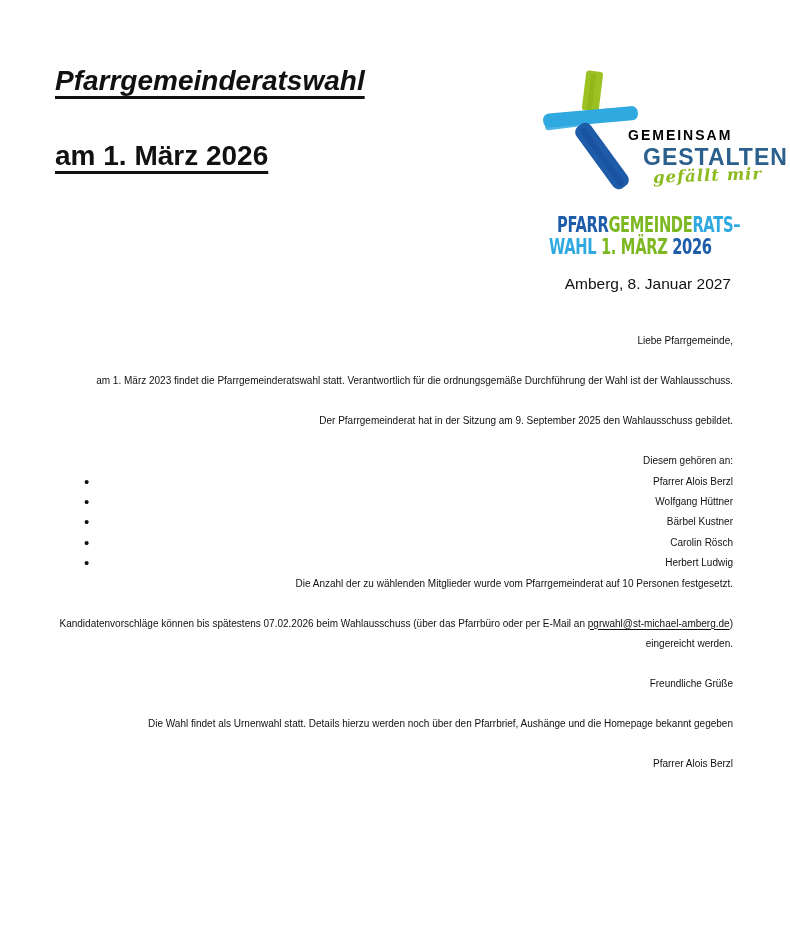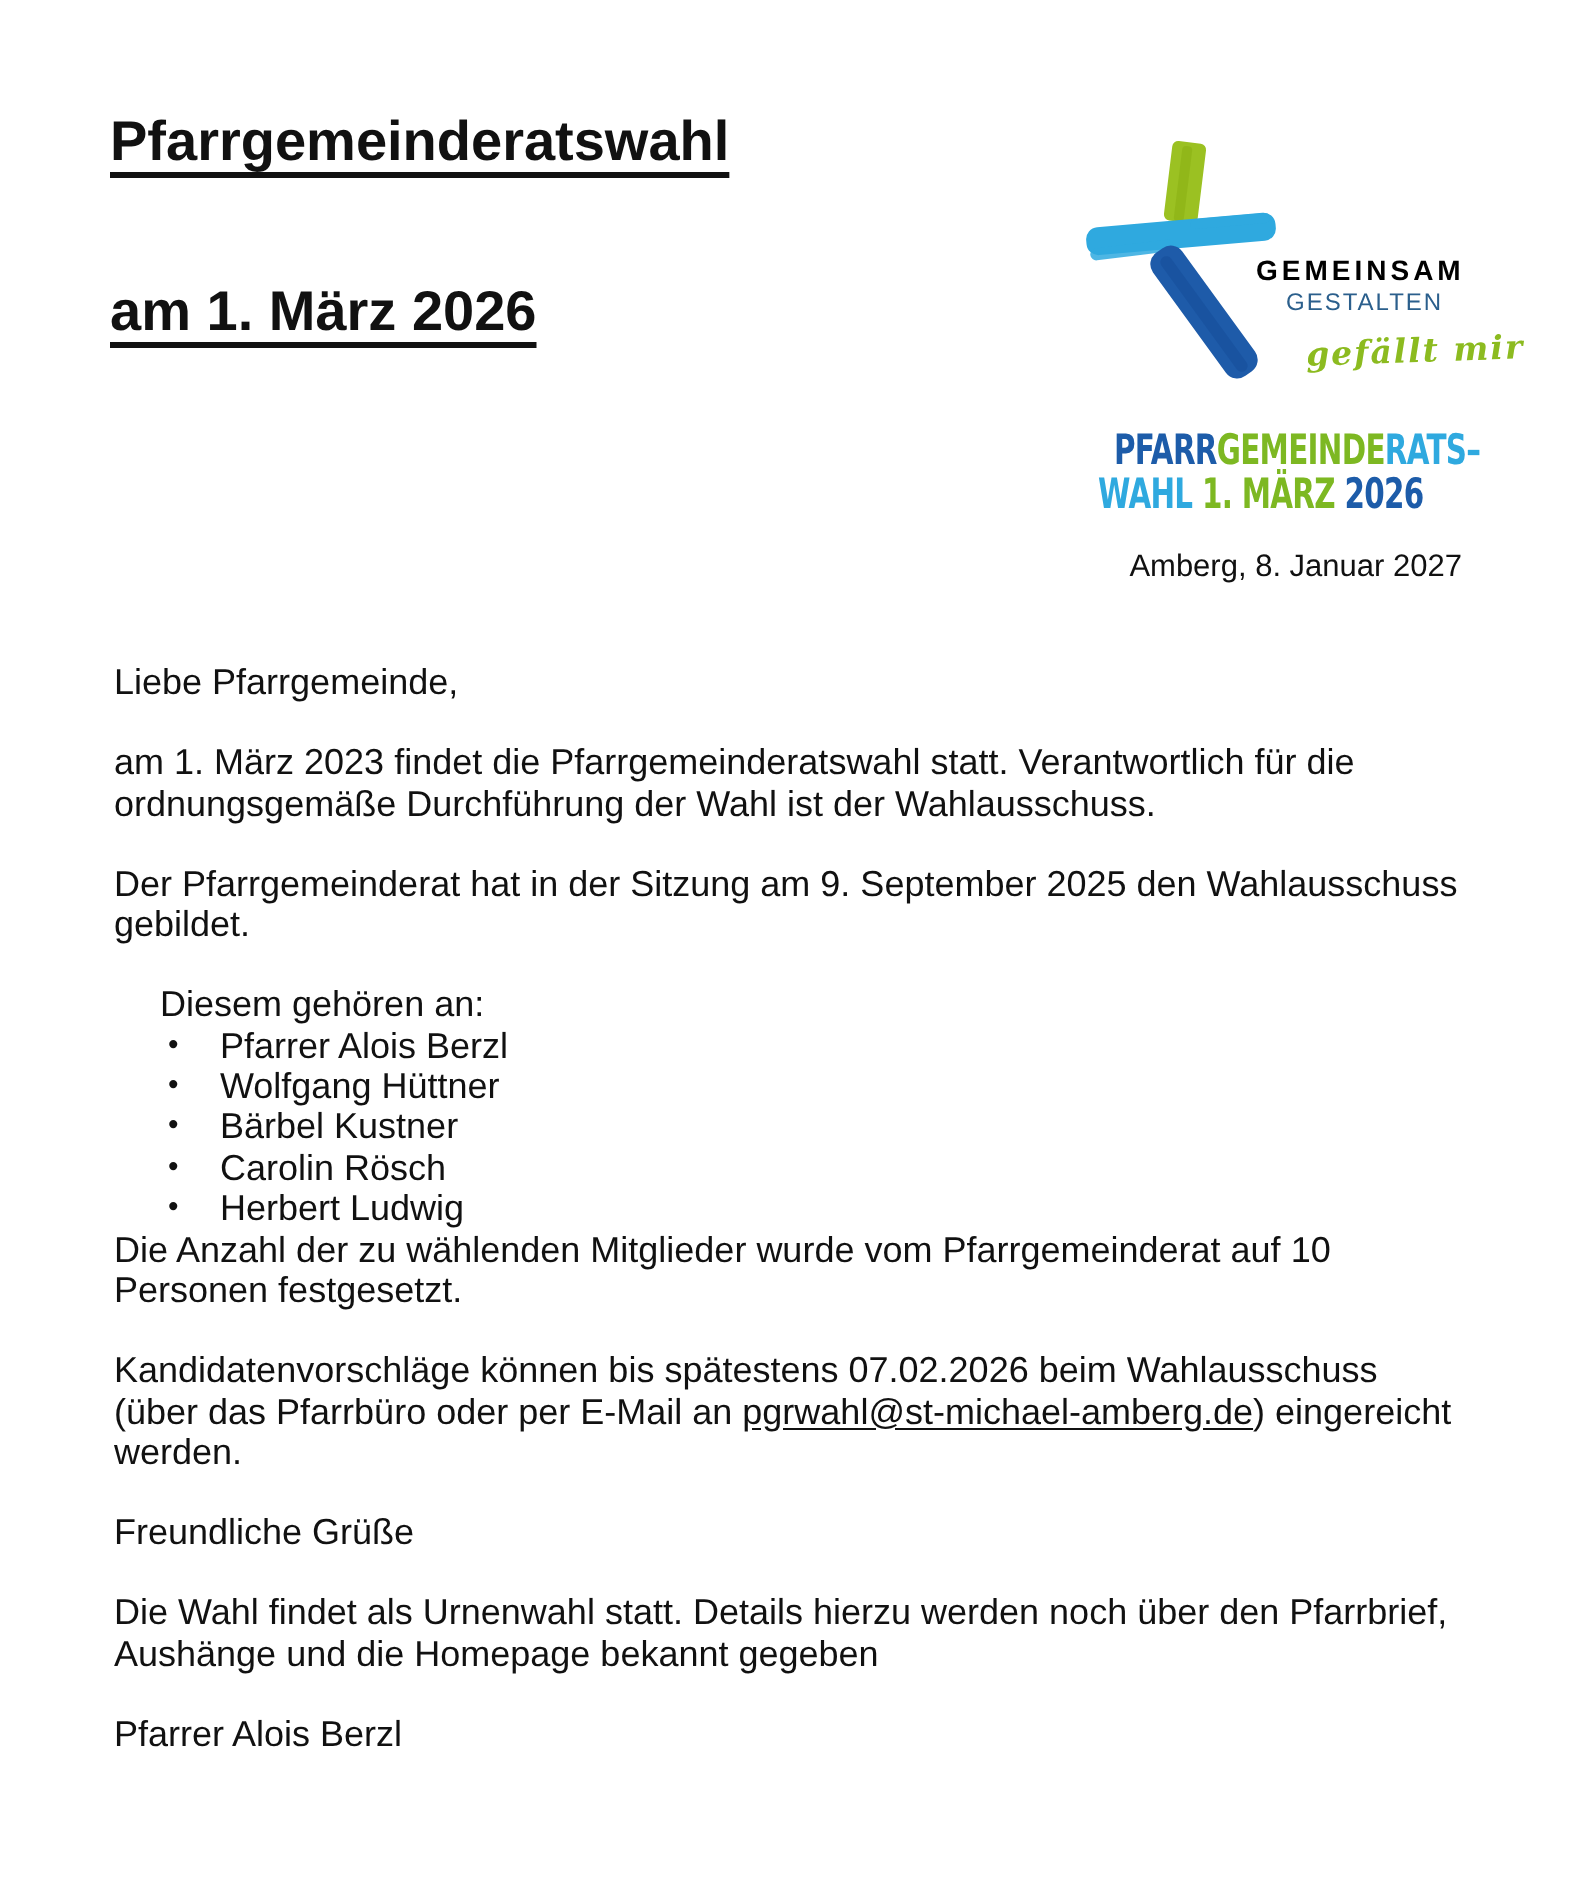--- a/index.html
+++ b/index.html
@@ -17,34 +17,34 @@
     position:absolute;left:55px;
     font-size:28px;font-weight:bold;color:#111;
     text-decoration:underline;
     text-decoration-thickness:3px;
     text-underline-offset:6px;
     text-decoration-skip-ink:none;
     letter-spacing:0px;
     line-height:1;
     white-space:nowrap;
   }
-  .doc-title.line1{top:57px;}
+  .doc-title.line1{top:67px;font-style:italic;}
   .doc-title.line2{top:142px;}
 
   
   .logo{position:absolute;left:540px;top:68px;width:215px;height:130px;}
   .logo svg{position:absolute;left:0;top:0;}
   .wordmark1{
     position:absolute;left:88px;top:59px;
     font-size:14px;font-weight:600;letter-spacing:2px;
     color:#000000;white-space:nowrap;
   }
   .wordmark2{
     position:absolute;left:103px;top:76px;
-    font-size:12px;font-weight:400;letter-spacing:1px;
+    font-size:23px;font-weight:700;letter-spacing:1px;
     color:#2B5F8C;white-space:nowrap;
   }
   .tagline{
     position:absolute;left:113px;top:98px;
     font-family:"DejaVu Serif",serif;
     font-style:italic;font-weight:bold;
     font-size:16.5px;color:#8CBB20;
     letter-spacing:1px;
     transform:rotate(-2deg);
     white-space:nowrap;
@@ -67,21 +67,21 @@
 
   
   .dateline{
     position:absolute;right:59px;top:275px;
     font-size:15.5px;color:#111;white-space:nowrap;
   }
 
   
   .body-text{
     position:absolute;left:57px;top:331px;width:676px;
-    font-size:18px;line-height:20.5px;color:#111;
+    font-size:10px;line-height:20.5px;color:#111;text-align:right;
   }
   .body-text p{margin:0 0 19.5px 0;}
   .body-text p.tight{margin-bottom:0;margin-left:23px;}
   ul.members{list-style:none;margin:0;padding:0;}
   ul.members li{
     position:relative;padding-left:53px;line-height:20.4px;
   }
   ul.members li::before{
     content:"\2022";
     position:absolute;left:27px;top:0;

